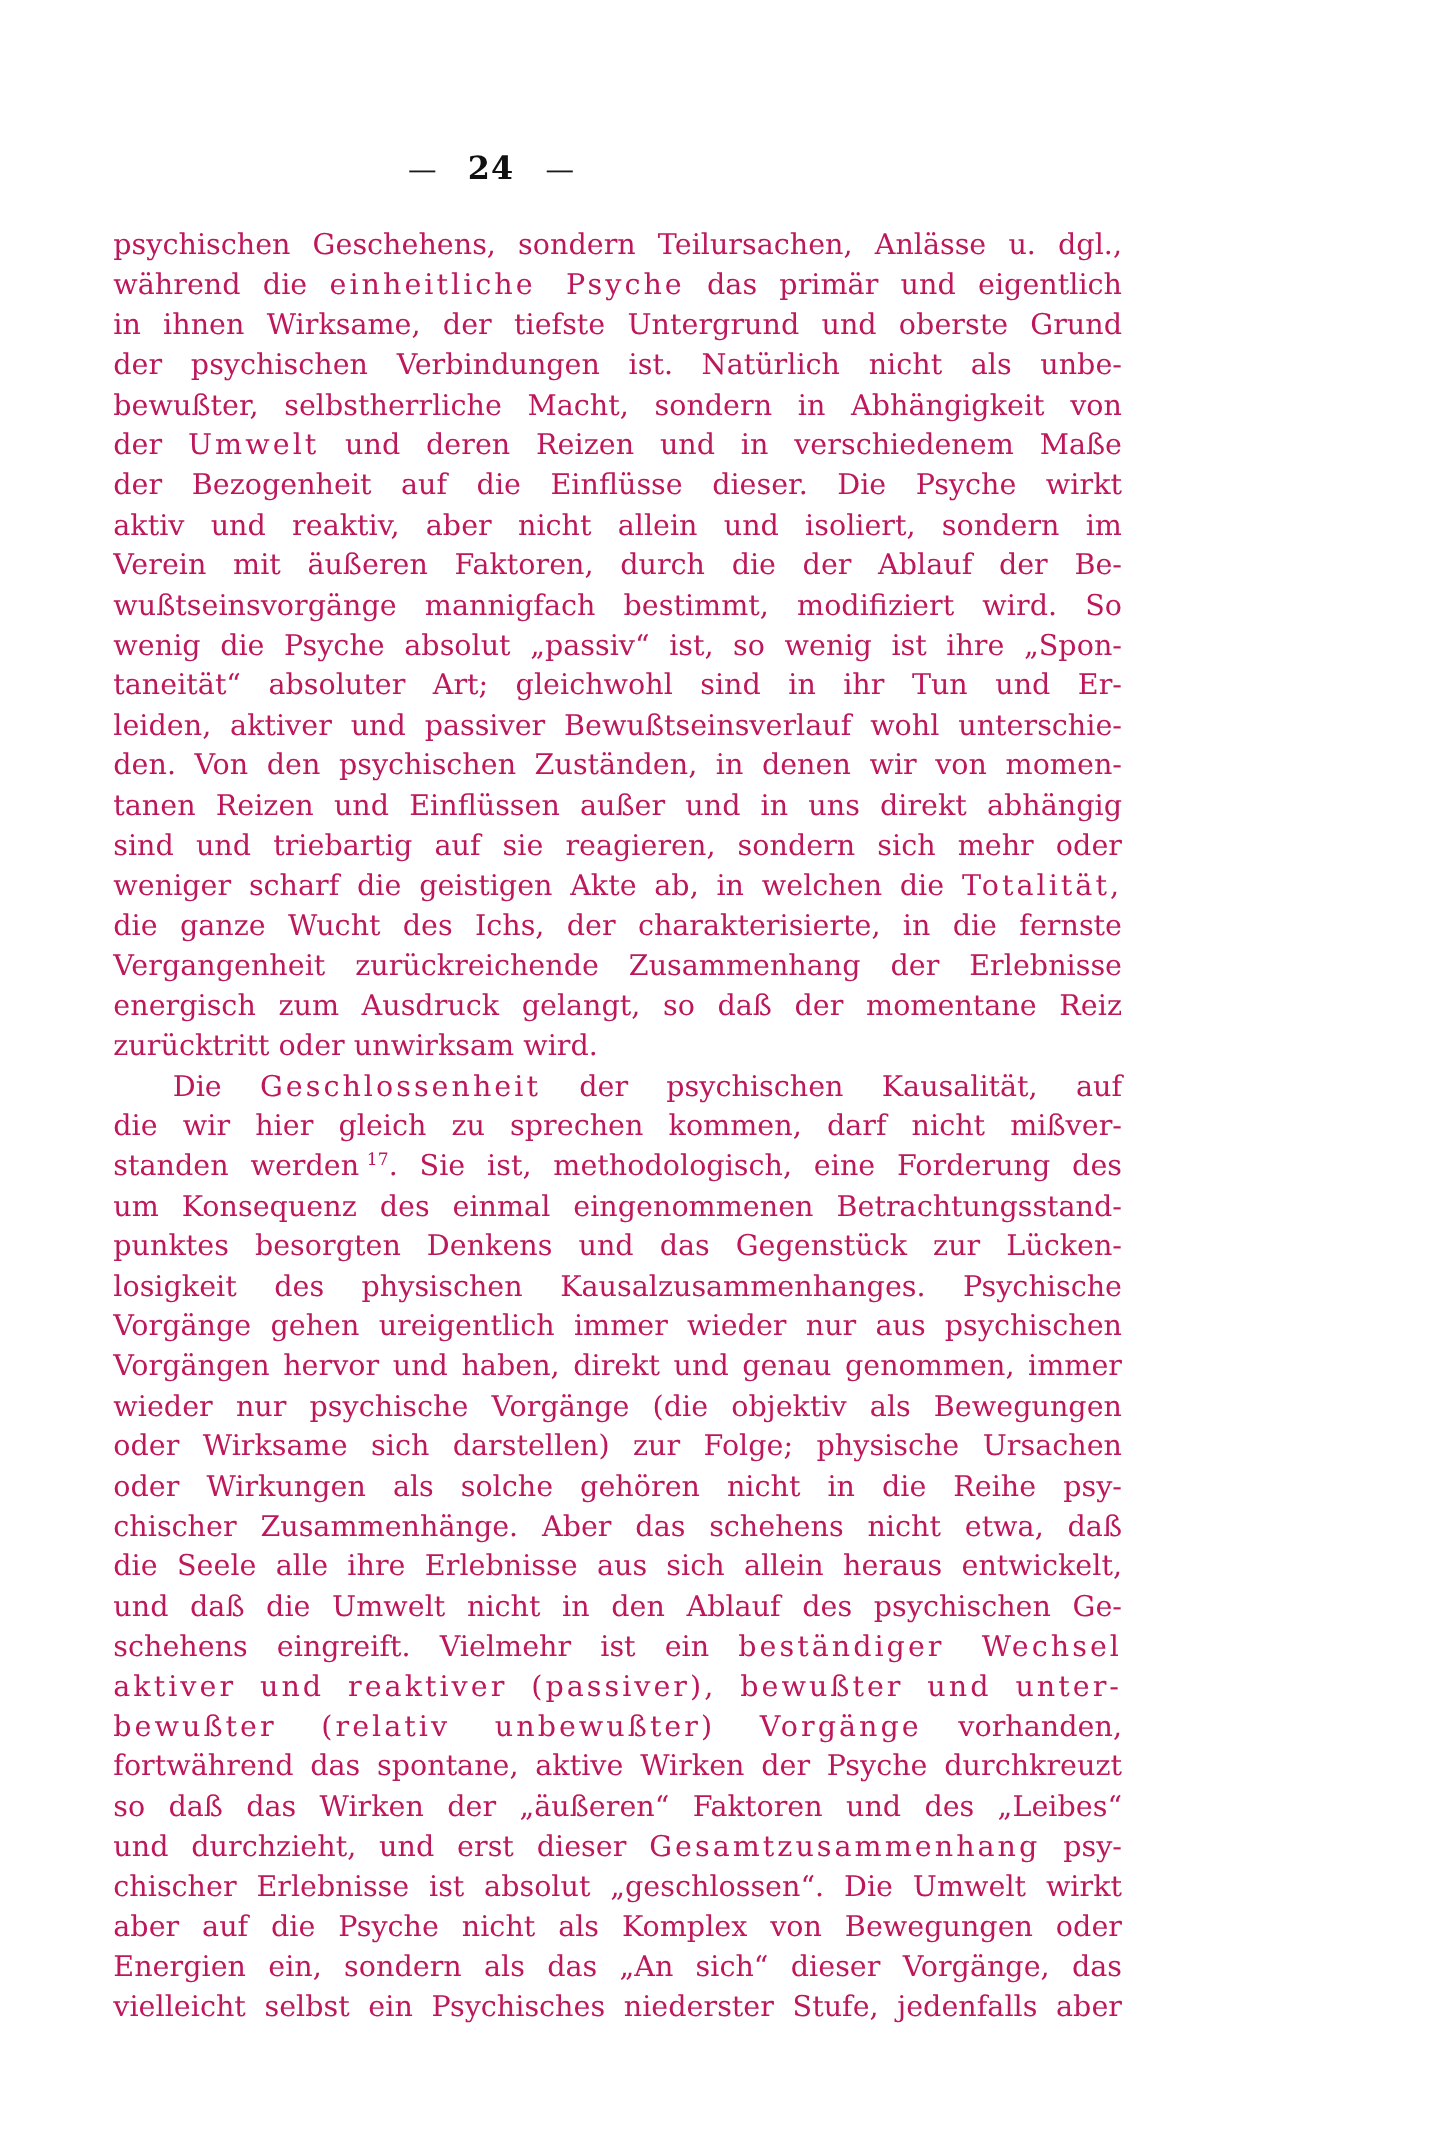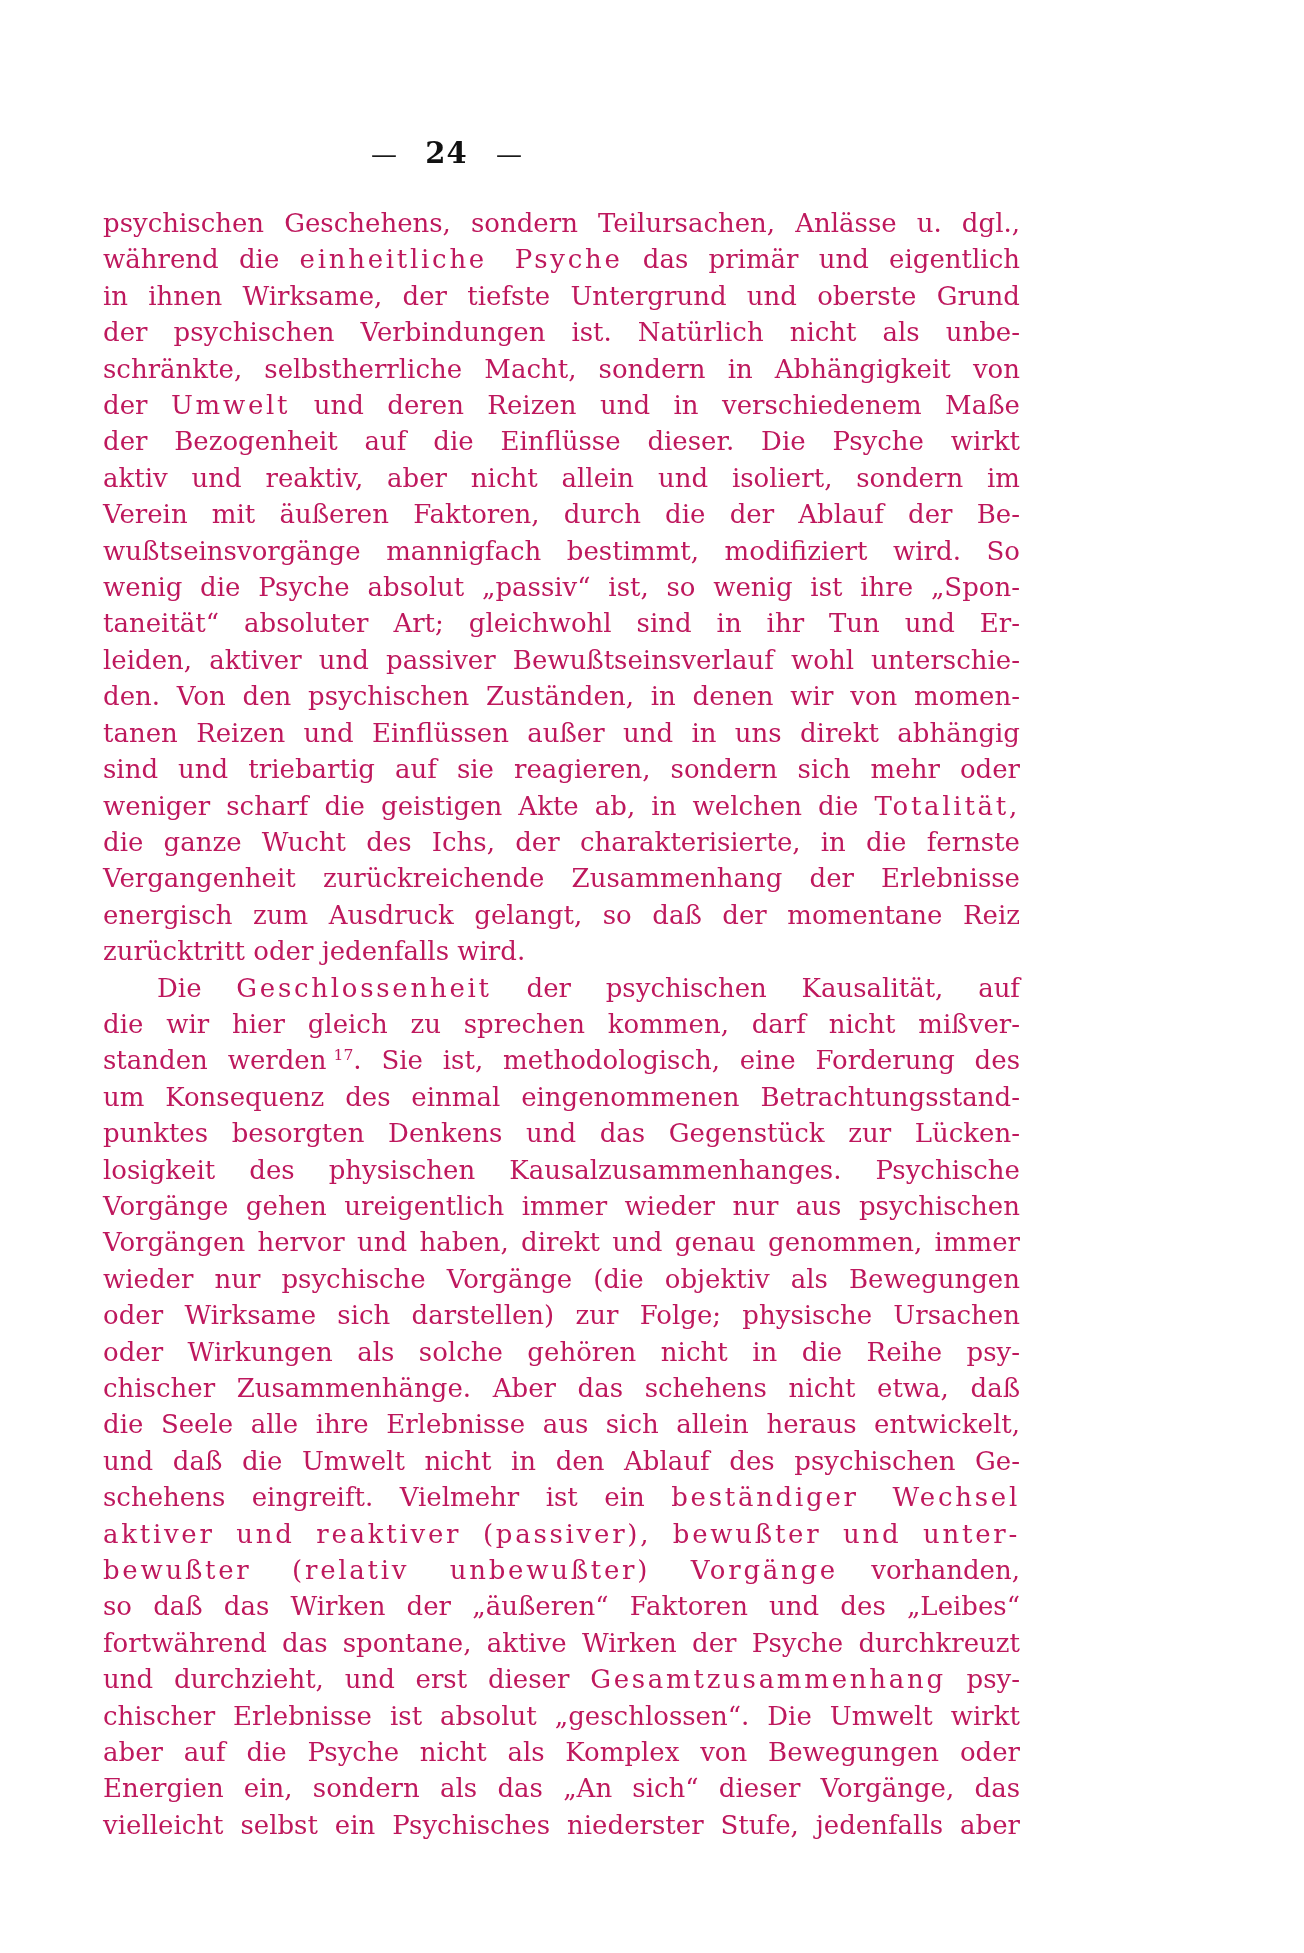--- a/index.html
+++ b/index.html
@@ -84,55 +84,55 @@
       <span class="dash">—</span>
       <span class="pagenum">24</span>
       <span class="dash">—</span>
     </span>
   </div>
   <div class="textblock">
       <div class="line"><span>psychischen Geschehens, sondern Teilursachen, Anlässe u. dgl.,</span></div>
       <div class="line"><span>während die </span><span class="sp">einheitliche Psyche</span><span> das primär und eigentlich</span></div>
       <div class="line"><span>in ihnen Wirksame, der tiefste Untergrund und oberste Grund</span></div>
       <div class="line"><span>der psychischen Verbindungen ist. Natürlich nicht als unbe-</span></div>
-      <div class="line"><span>schränkte, selbstherrliche Macht, sondern in Abhängigkeit von</span></div>
+      <div class="line"><span>bewußter, selbstherrliche Macht, sondern in Abhängigkeit von</span></div>
       <div class="line"><span>der </span><span class="sp">Umwelt</span><span> und deren Reizen und in verschiedenem Maße</span></div>
       <div class="line"><span>der Bezogenheit auf die Einflüsse dieser. Die Psyche wirkt</span></div>
       <div class="line"><span>aktiv und reaktiv, aber nicht allein und isoliert, sondern im</span></div>
       <div class="line"><span>Verein mit äußeren Faktoren, durch die der Ablauf der Be-</span></div>
       <div class="line"><span>wußtseinsvorgänge mannigfach bestimmt, modifiziert wird. So</span></div>
       <div class="line"><span>wenig die Psyche absolut „passiv“ ist, so wenig ist ihre „Spon-</span></div>
       <div class="line"><span>taneität“ absoluter Art; gleichwohl sind in ihr Tun und Er-</span></div>
       <div class="line"><span>leiden, aktiver und passiver Bewußtseinsverlauf wohl unterschie-</span></div>
       <div class="line"><span>den. Von den psychischen Zuständen, in denen wir von momen-</span></div>
       <div class="line"><span>tanen Reizen und Einflüssen außer und in uns direkt abhängig</span></div>
       <div class="line"><span>sind und triebartig auf sie reagieren, sondern sich mehr oder</span></div>
       <div class="line"><span>weniger scharf die geistigen Akte ab, in welchen die </span><span class="sp">Totalität,</span></div>
       <div class="line"><span>die ganze Wucht des Ichs, der charakterisierte, in die fernste</span></div>
       <div class="line"><span>Vergangenheit zurückreichende Zusammenhang der Erlebnisse</span></div>
       <div class="line"><span>energisch zum Ausdruck gelangt, so daß der momentane Reiz</span></div>
-      <div class="line left-last"><span>zurücktritt oder jedenfalls wird.</span></div>
+      <div class="line left-last"><span>zurücktritt oder unwirksam wird.</span></div>
       <div class="line indent"><span>Die </span><span class="sp">Geschlossenheit</span><span> der psychischen Kausalität, auf</span></div>
       <div class="line"><span>die wir hier gleich zu sprechen kommen, darf nicht mißver-</span></div>
       <div class="line"><span>standen werden</span><span class="sup">17</span><span>. Sie ist, methodologisch, eine Forderung des</span></div>
       <div class="line"><span>um Konsequenz des einmal eingenommenen Betrachtungsstand-</span></div>
       <div class="line"><span>punktes besorgten Denkens und das Gegenstück zur Lücken-</span></div>
       <div class="line"><span>losigkeit des physischen Kausalzusammenhanges. Psychische</span></div>
       <div class="line"><span>Vorgänge gehen ureigentlich immer wieder nur aus psychischen</span></div>
       <div class="line"><span>Vorgängen hervor und haben, direkt und genau genommen, immer</span></div>
       <div class="line"><span>wieder nur psychische Vorgänge (die objektiv als Bewegungen</span></div>
       <div class="line"><span>oder Wirksame sich darstellen) zur Folge; physische Ursachen</span></div>
       <div class="line"><span>oder Wirkungen als solche gehören nicht in die Reihe psy-</span></div>
       <div class="line"><span>chischer Zusammenhänge. Aber das schehens nicht etwa, daß</span></div>
       <div class="line"><span>die Seele alle ihre Erlebnisse aus sich allein heraus entwickelt,</span></div>
       <div class="line"><span>und daß die Umwelt nicht in den Ablauf des psychischen Ge-</span></div>
       <div class="line"><span>schehens eingreift. Vielmehr ist ein </span><span class="sp">beständiger Wechsel</span></div>
       <div class="line"><span class="sp">aktiver und reaktiver (passiver), bewußter und unter-</span></div>
       <div class="line"><span class="sp">bewußter (relativ unbewußter) Vorgänge</span><span> vorhanden,</span></div>
+      <div class="line"><span>fortwährend das spontane, aktive Wirken der Psyche durchkreuzt</span></div>
       <div class="line"><span>so daß das Wirken der „äußeren“ Faktoren und des „Leibes“</span></div>
-      <div class="line"><span>fortwährend das spontane, aktive Wirken der Psyche durchkreuzt</span></div>
       <div class="line"><span>und durchzieht, und erst dieser </span><span class="sp">Gesamtzusammenhang</span><span> psy-</span></div>
       <div class="line"><span>chischer Erlebnisse ist absolut „geschlossen“. Die Umwelt wirkt</span></div>
       <div class="line"><span>aber auf die Psyche nicht als Komplex von Bewegungen oder</span></div>
       <div class="line"><span>Energien ein, sondern als das „An sich“ dieser Vorgänge, das</span></div>
       <div class="line"><span>vielleicht selbst ein Psychisches niederster Stufe, jedenfalls aber</span></div>
     </div>
 </div>
 
 </body></html>

